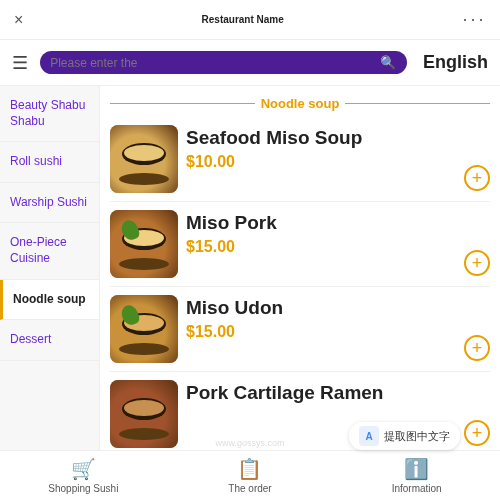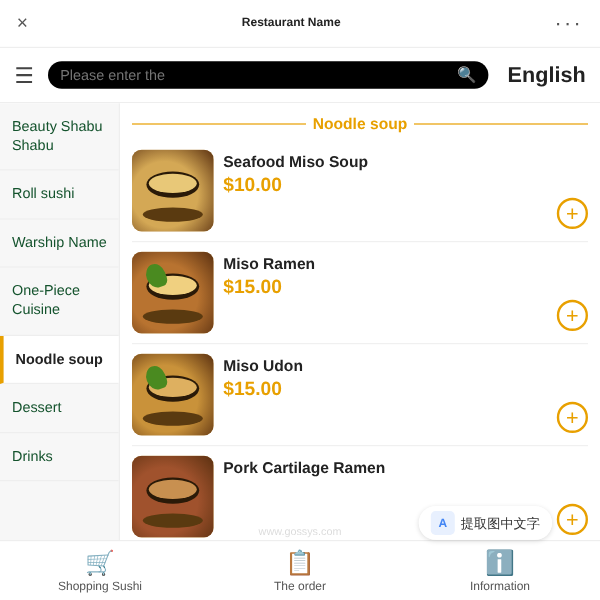--- a/index.html
+++ b/index.html
@@ -51,21 +51,21 @@
     }
     .menu-icon {
       font-size: 18px;
       color: #444;
       cursor: pointer;
       margin-right: 4px;
     }
     .search-box {
       display: flex;
       align-items: center;
-      background: #000000;
+      background: #4c1d95;
       border-radius: 16px;
       padding: 4px 10px;
       flex: 1;
       gap: 4px;
     }
     .search-box input {
       border: none;
       background: transparent;
       outline: none;
       font-size: 12px;
@@ -95,21 +95,21 @@
     .sidebar {
       width: 100px;
       background: #f7f7f7;
       overflow-y: auto;
       border-right: 1px solid #eee;
       flex-shrink: 0;
     }
     .sidebar-item {
       padding: 12px 10px;
       font-size: 12px;
-      color: #14532d;
+      color: #6d28d9;
       cursor: pointer;
       border-bottom: 1px solid #eee;
       line-height: 1.3;
     }
     .sidebar-item.active {
       background: #fff;
       color: #222;
       font-weight: 700;
       border-left: 3px solid #e8a000;
     }
@@ -157,21 +157,21 @@
       border-radius: 8px;
       flex-shrink: 0;
       overflow: hidden;
       background: #c8a060;
       position: relative;
     }
     .menu-item-info {
       flex: 1;
     }
     .menu-item-name {
-      font-size: 13px;
+      font-size: 19px;
       font-weight: 600;
       color: #222;
       margin-bottom: 4px;
       margin-top: 2px;
     }
     .menu-item-price {
       font-size: 16px;
       font-weight: 700;
       color: #e8a000;
     }
@@ -302,25 +302,24 @@
     <span class="search-icon-svg">🔍</span>
   </div>
   <span class="lang-label">English</span>
 </div>
 
 <div class="main-layout">
 
   <div class="sidebar" id="sidebar-container">
       <div class="sidebar-item">Beauty Shabu Shabu</div>
       <div class="sidebar-item">Roll sushi</div>
-      <div class="sidebar-item">Warship Name</div>
+      <div class="sidebar-item">Warship Sushi</div>
       <div class="sidebar-item">One-Piece Cuisine</div>
       <div class="sidebar-item active">Noodle soup</div>
       <div class="sidebar-item">Dessert</div>
-      <div class="sidebar-item">Drinks</div>
     </div>
 
   <div class="content-area">
 
     <div class="section-title">
       <div class="section-title-line"></div>
       <span class="section-title-text">Noodle soup</span>
       <div class="section-title-line"></div>
     </div>
 
@@ -340,21 +339,21 @@
         </div>
         <div class="menu-item">
           <div class="menu-item-img">
             <div class="bowl-bg" style="background: radial-gradient(circle at 40% 55%, rgb(184, 115, 48) 50%, rgb(90, 48, 16) 100%);">
               <div class="bowl-inner"></div>
               <div class="soup-surface" style="background: rgb(240, 208, 128);"></div>
               <div class="garnish"></div>
             </div>
           </div>
           <div class="menu-item-info">
-            <div class="menu-item-name">Miso Ramen</div>
+            <div class="menu-item-name">Miso Pork</div>
             <div class="menu-item-price">$15.00</div>
           </div>
           <div class="add-btn">+</div>
         </div>
         <div class="menu-item">
           <div class="menu-item-img">
             <div class="bowl-bg" style="background: radial-gradient(circle at 40% 55%, rgb(201, 146, 58) 50%, rgb(90, 48, 16) 100%);">
               <div class="bowl-inner"></div>
               <div class="soup-surface" style="background: rgb(222, 176, 96);"></div>
               <div class="garnish"></div>

